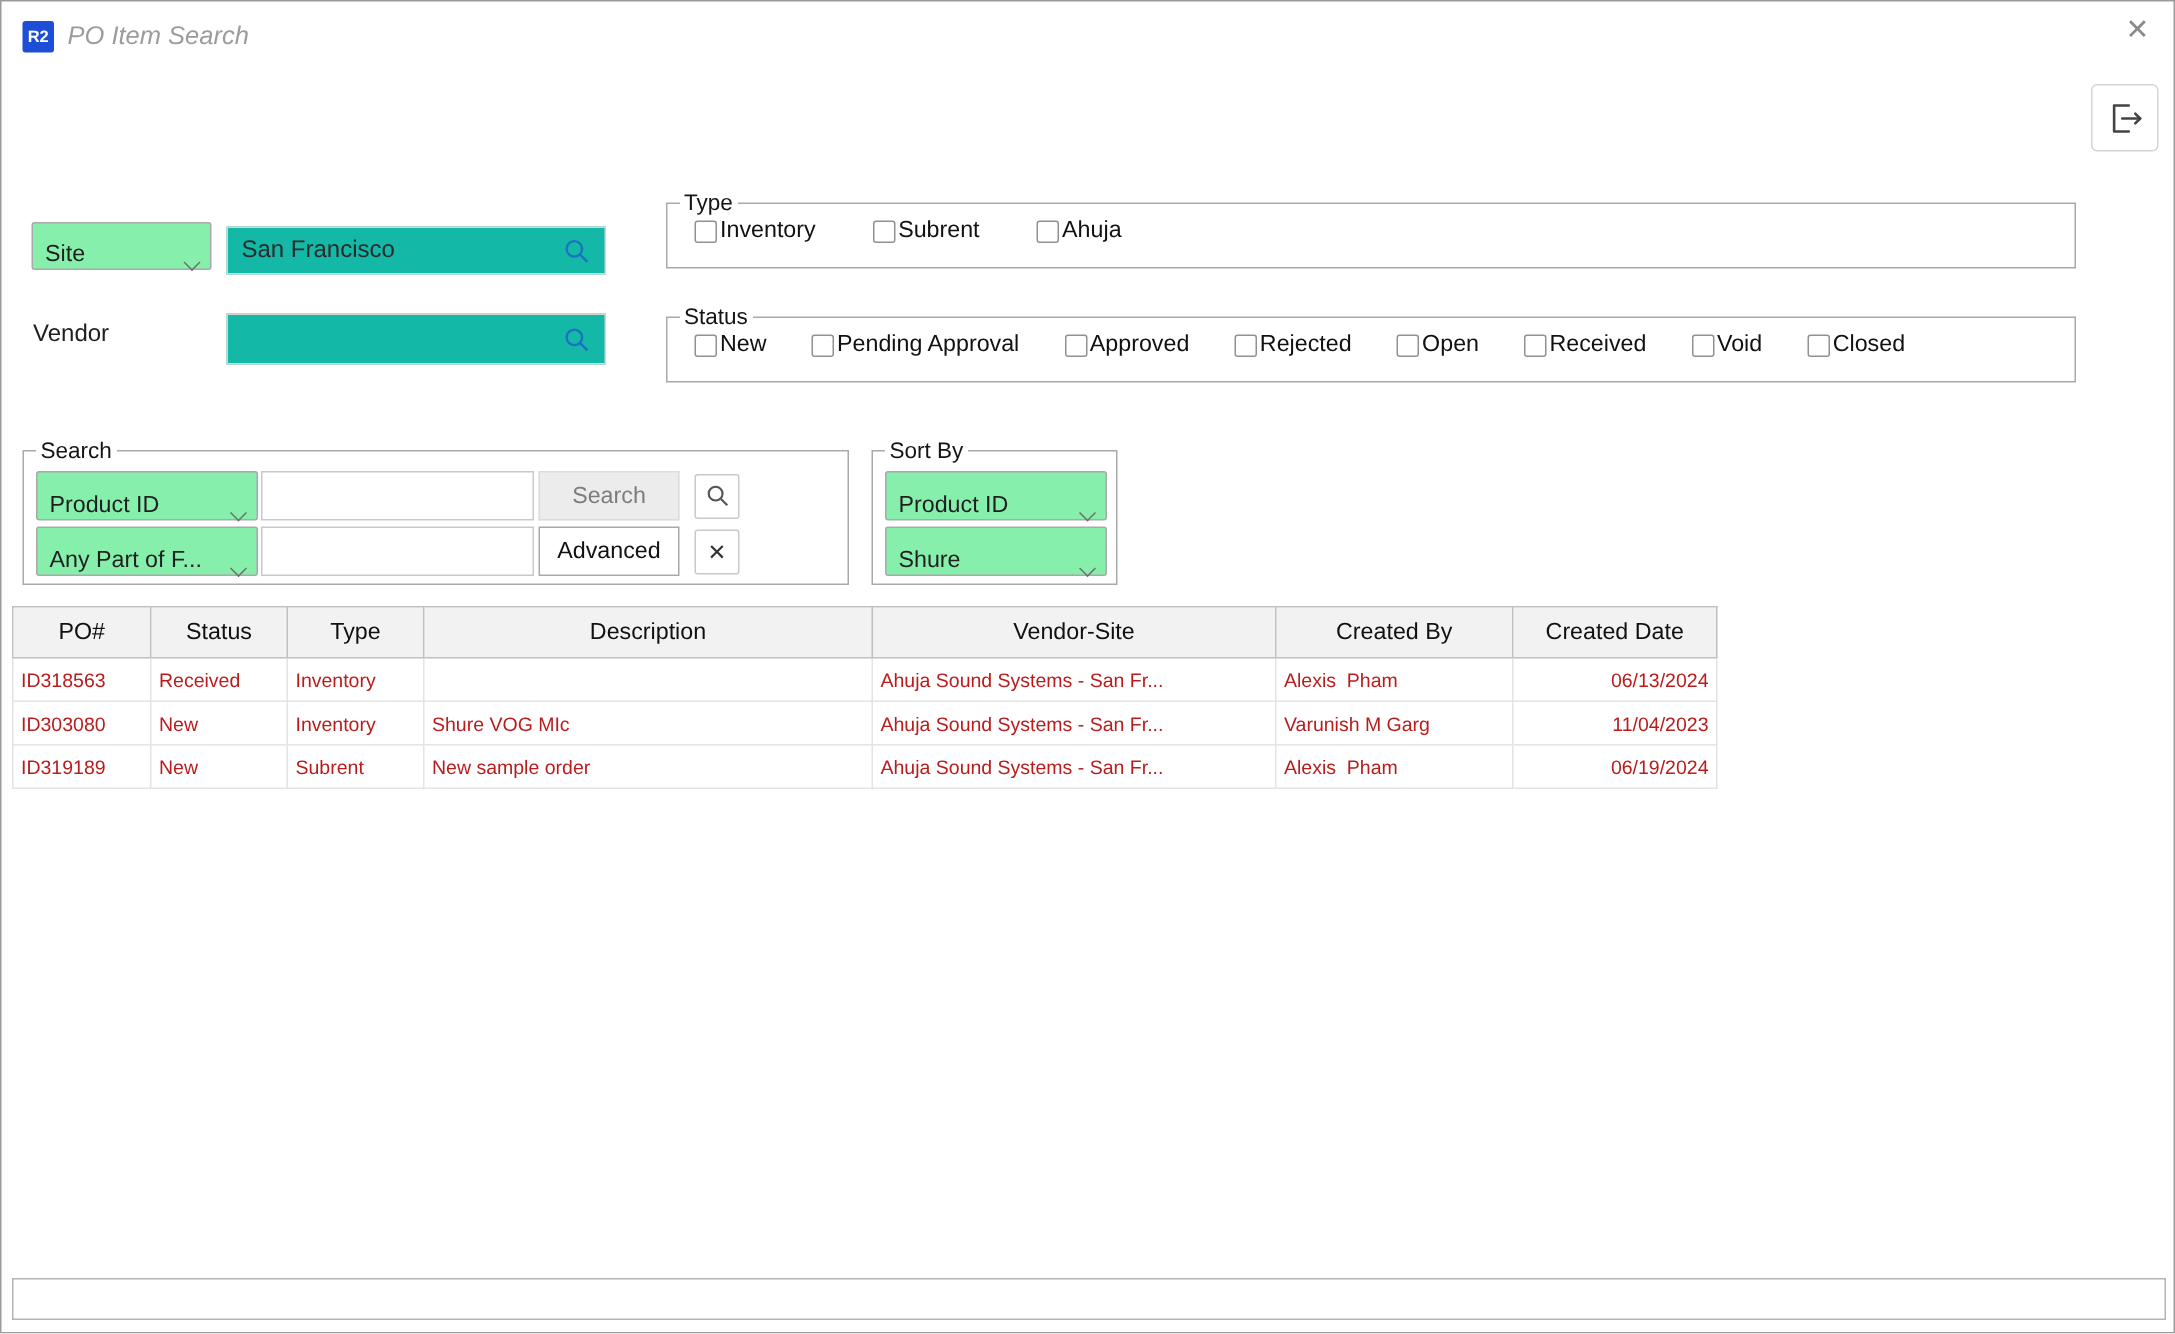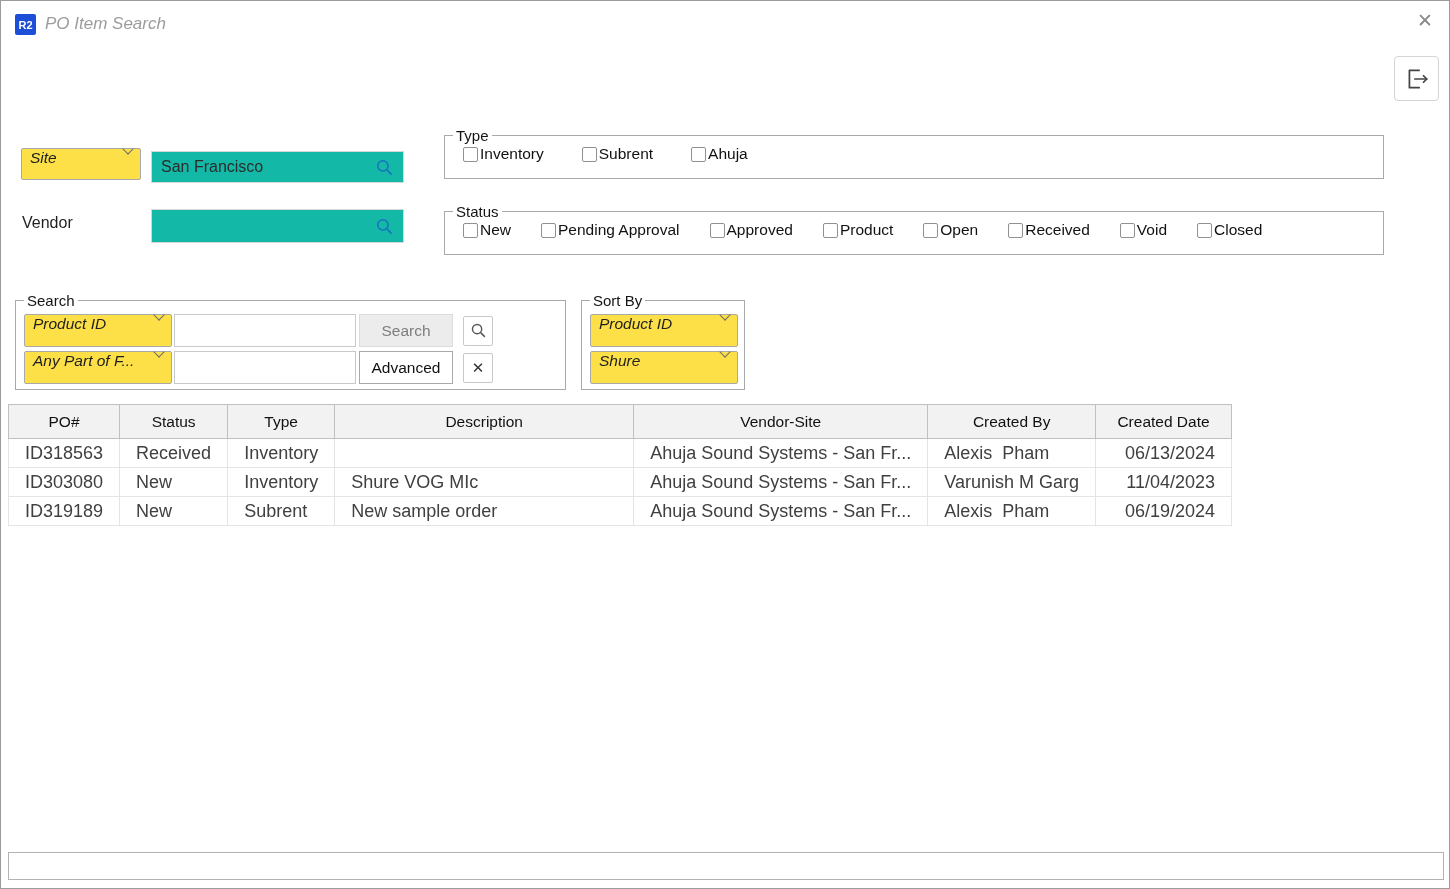--- a/index.html
+++ b/index.html
@@ -25,23 +25,23 @@
   }
 
   .exit-btn {
     position:absolute; top:55px; right:10px; width:45px; height:45px;
     border:1px solid #d4d4d4; border-radius:4px; background:#fff;
     display:flex; align-items:center; justify-content:center; cursor:pointer;
   }
 
   
   .combo {
-    border:1px solid #a9a9a9; border-radius:2px; background:#fde047;
-    display:flex; align-items:flex-start; justify-content:space-between;
-    padding:0 8px; font-size:15.5px; color:#1f1f1f; cursor:pointer;font-style:italic;
+    border:1px solid #a9a9a9; border-radius:2px; background:#86efac;
+    display:flex; align-items:flex-end; justify-content:space-between;
+    padding:0 8px; font-size:15.5px; color:#1f1f1f; cursor:pointer;
   }
   .chevron {
     width:8px; height:8px; border-right:1.6px solid #6e6e6e;
     border-bottom:1.6px solid #6e6e6e; transform:rotate(45deg);
     margin-top:-4px; flex:none;
   }
   .field {
     border:1px solid #d6d6d6; background:#14b8a6;
     display:flex; align-items:center; justify-content:space-between;
     padding:0 9px; font-size:16px; color:#2b2b2b;text-align:right;
@@ -98,22 +98,22 @@
 
   
   .table-wrap { position:absolute; left:7px; top:403px; }
   table { border-collapse:collapse; table-layout:fixed; }
   thead th {
     background:#f2f2f2; border:1px solid #c0c0c0; height:34px;
     font-size:15.5px; font-weight:normal; color:#111; text-align:center;
     overflow:hidden; white-space:nowrap;
   }
   tbody td {
-    border:1px solid #e4e4e4; height:29px; font-size:18px; color:#404040;
-    padding:0 16px; overflow:hidden; white-space:pre; text-align:left;
+    border:1px solid #e4e4e4; height:29px; font-size:13px; color:#b91c1c;
+    padding:0 5px; overflow:hidden; white-space:pre; text-align:left;
   }
   tbody td.num { text-align:right; }
 
   
   .status-bar {
     position:absolute; left:7px; top:851px; width:1436px; height:28px;
     border:1px solid #b3b3b3; background:#fff; font-size:15px; padding:2px 8px;
   }
 </style>
 </head>
@@ -182,21 +182,21 @@
       <label class="cb-item">
         <span class="checkbox"></span>
         <span>Pending Approval</span>
       </label>
       <label class="cb-item">
         <span class="checkbox"></span>
         <span>Approved</span>
       </label>
       <label class="cb-item">
         <span class="checkbox"></span>
-        <span>Product</span>
+        <span>Rejected</span>
       </label>
       <label class="cb-item">
         <span class="checkbox"></span>
         <span>Open</span>
       </label>
       <label class="cb-item">
         <span class="checkbox"></span>
         <span>Received</span>
       </label>
       <label class="cb-item">

